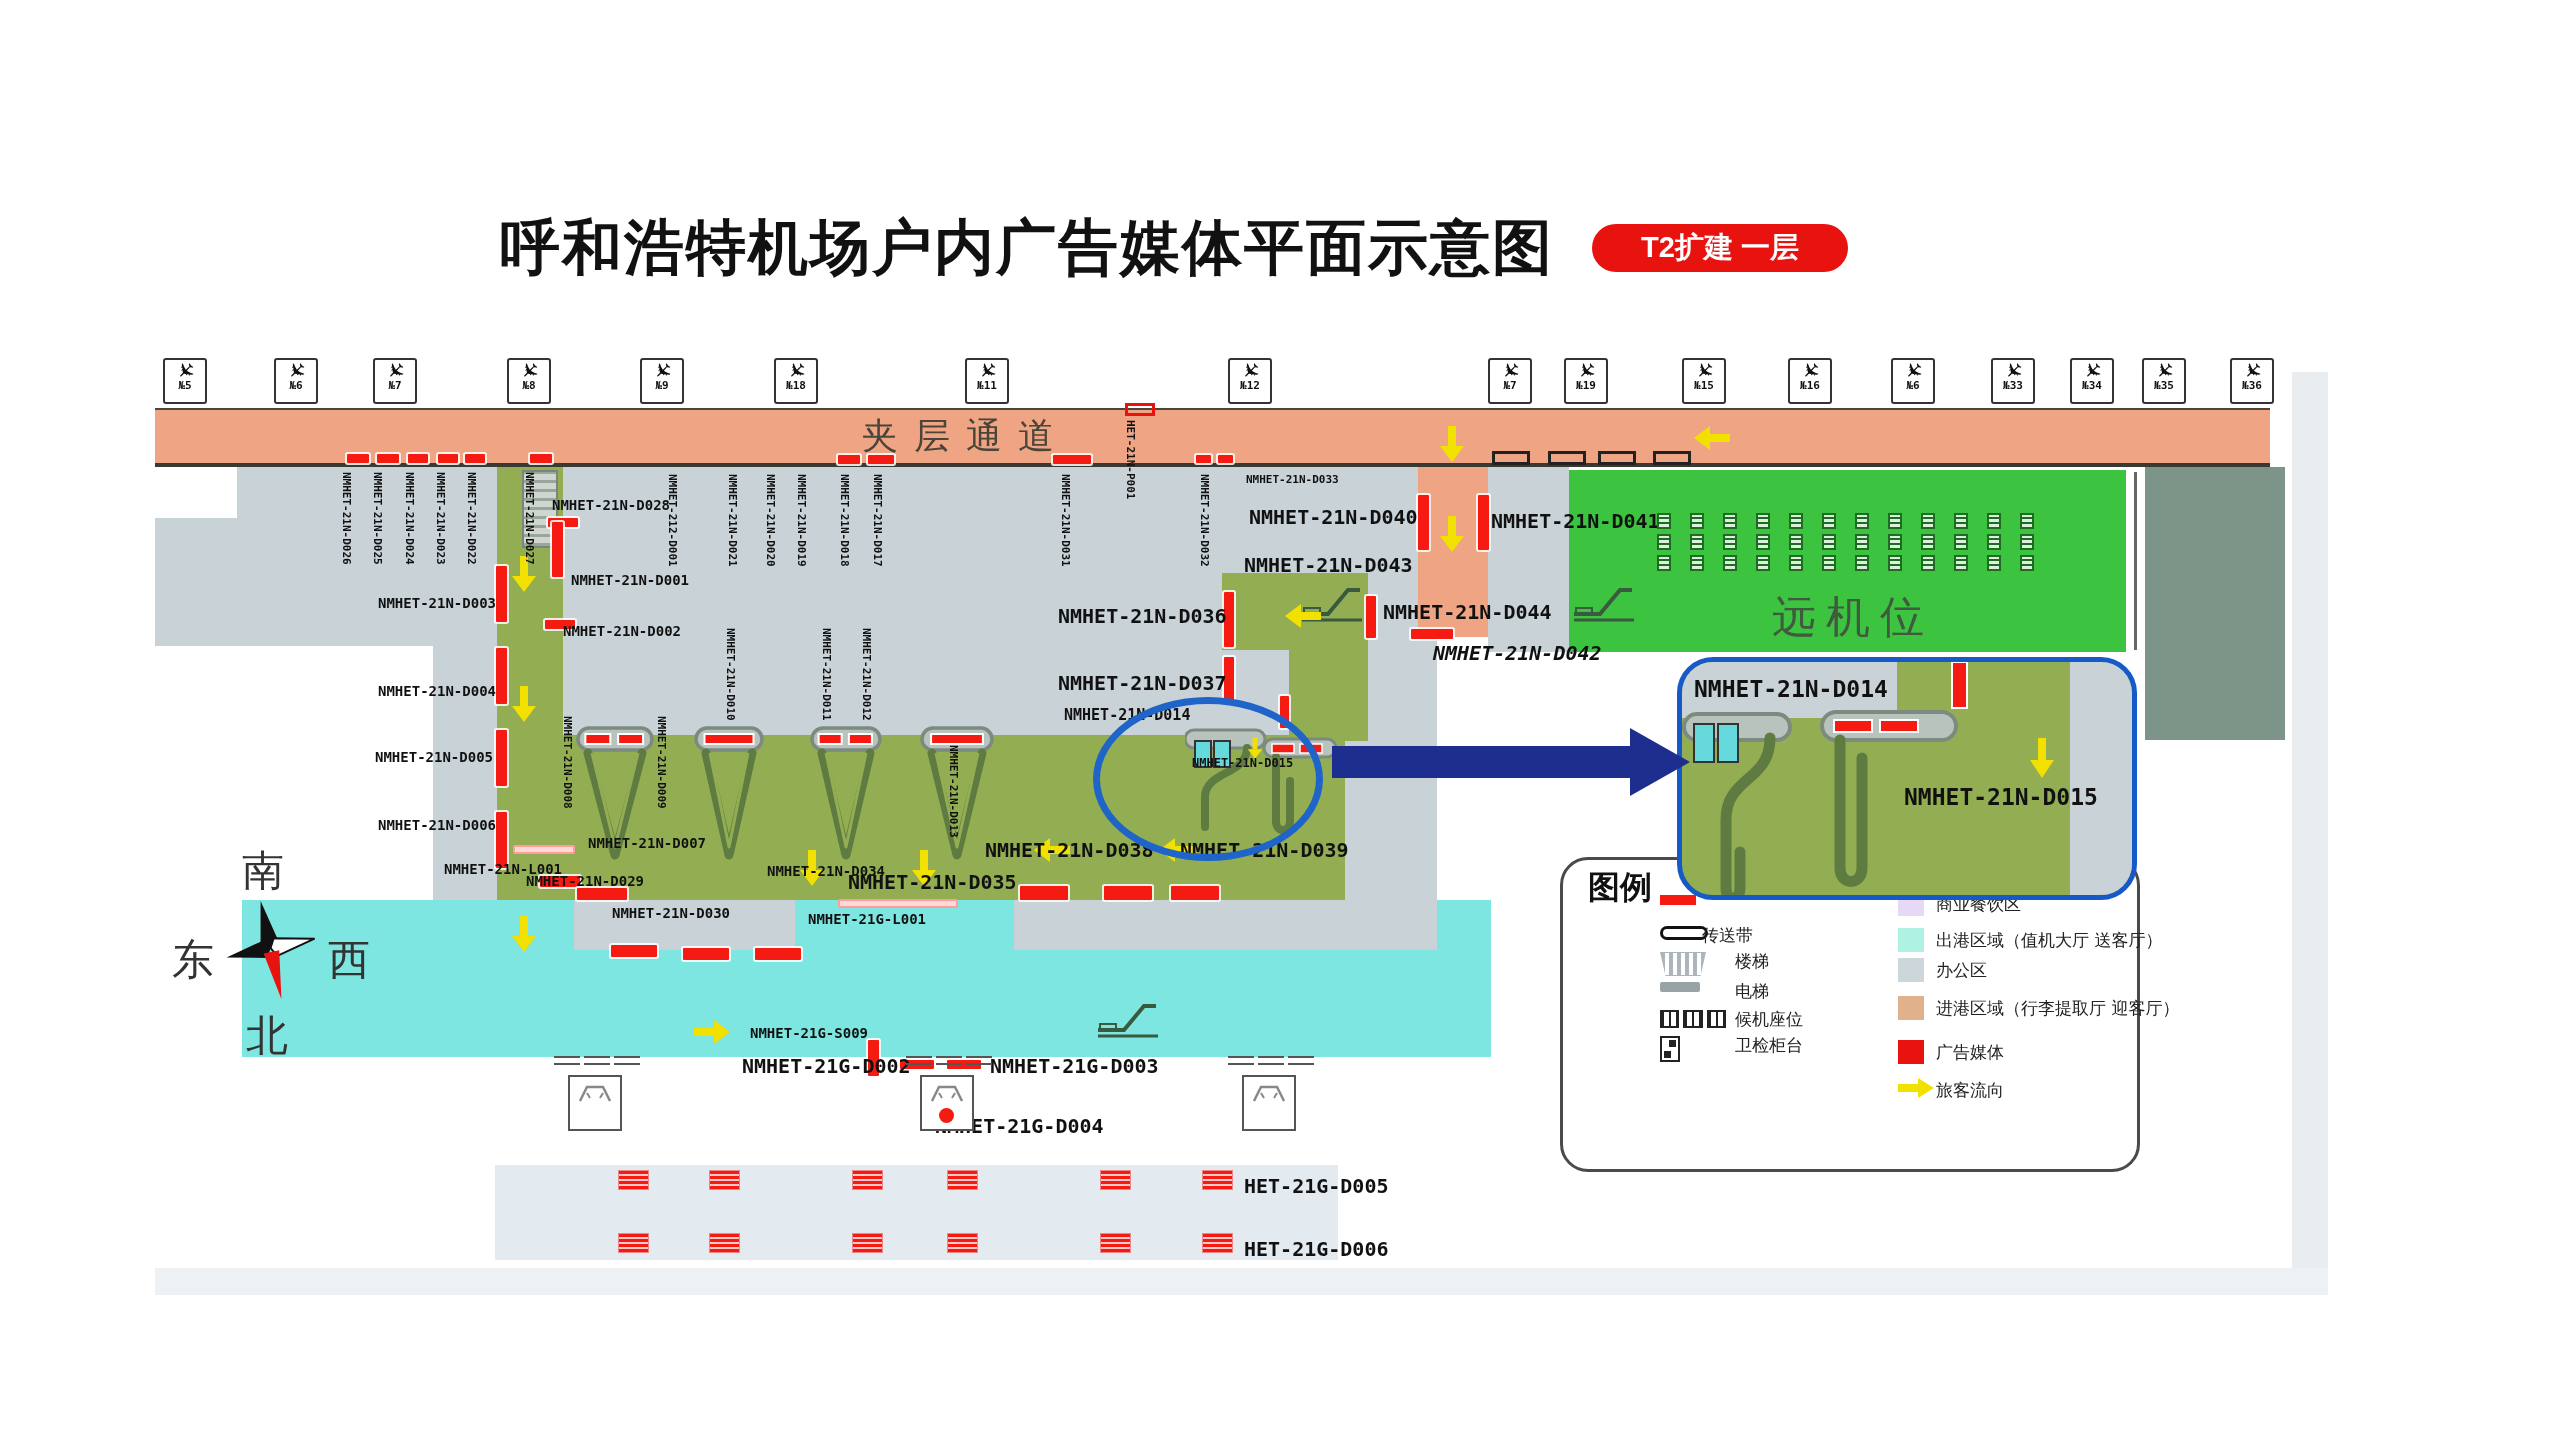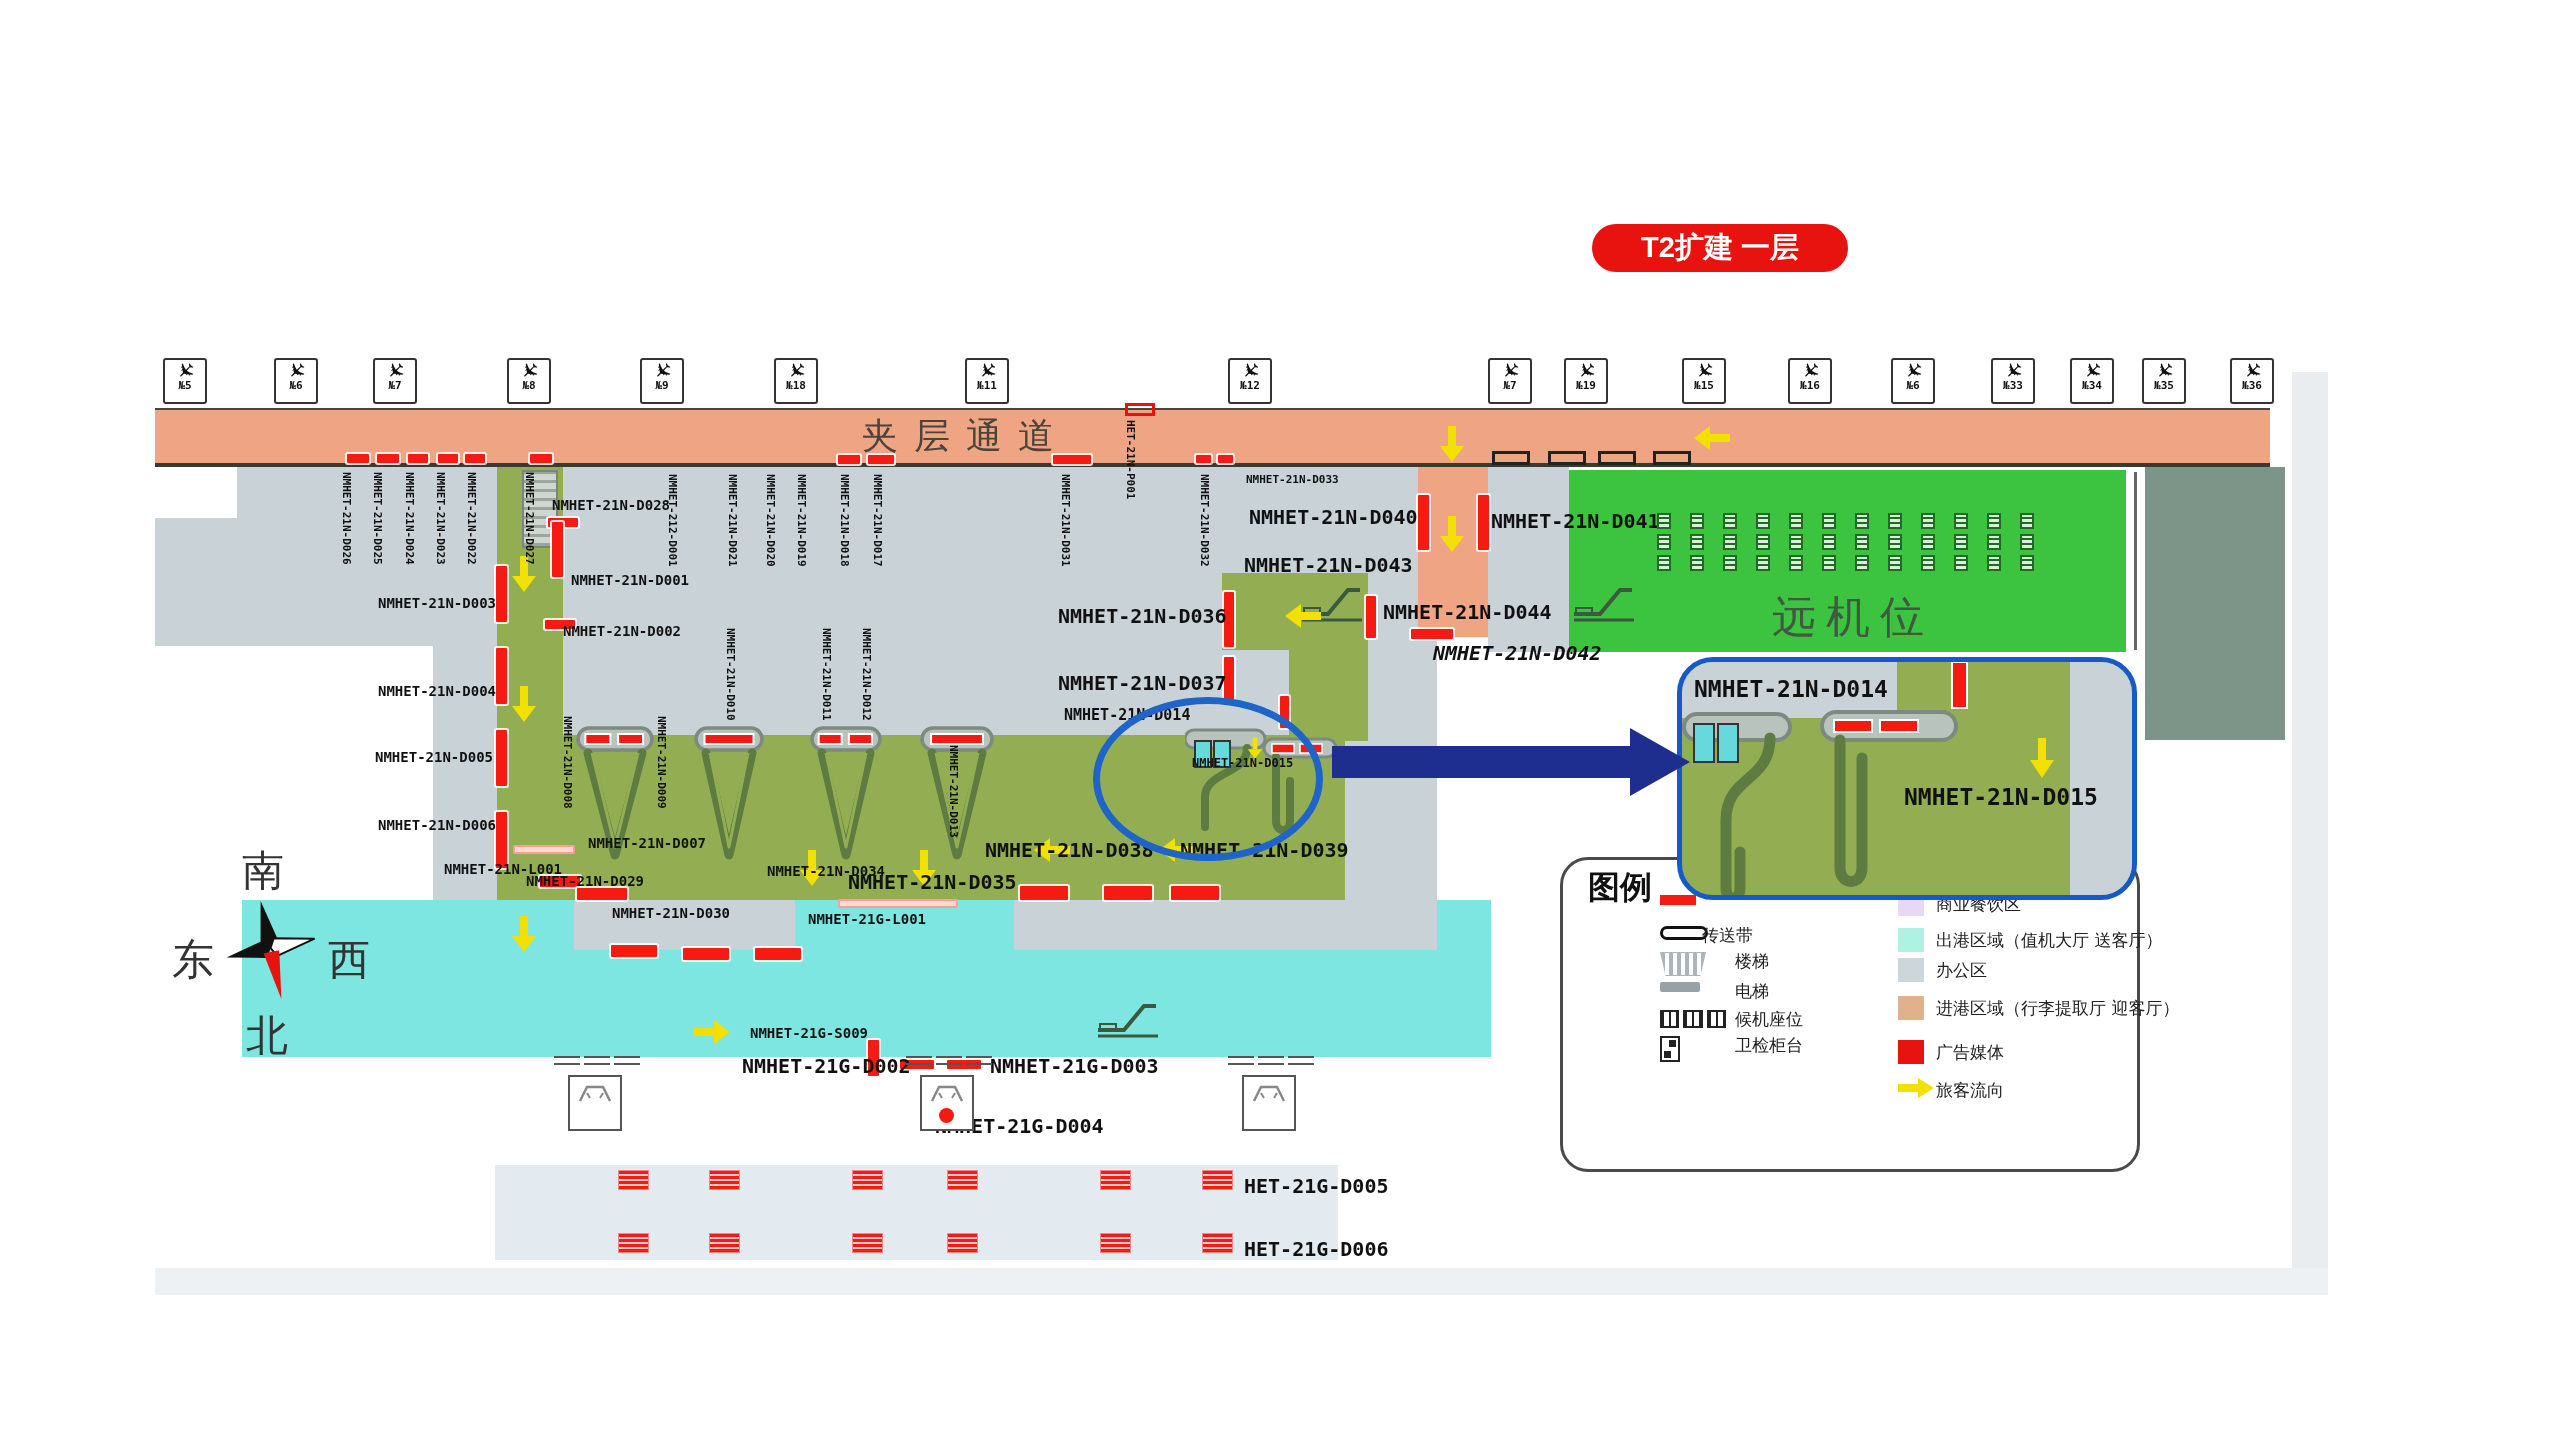--- a/index.html
+++ b/index.html
@@ -83,20 +83,21 @@
   <div class="abs" style="left:2292px;top:372px;width:36px;height:920px;background:#e9edef;"></div>
   <div class="abs" style="left:155px;top:1268px;width:2173px;height:27px;background:#eef1f3;"></div>
 
   <div class="abs band" style="left:155px;top:408px;width:2115px;height:59px;"></div>
   <div class="abs" id="mezz-label" style="left:862px;top:412px;">夹层通道</div>
 
   <div class="abs" id="remote-label" style="left:1772px;top:588px;">远机位</div>
 
   <div class="abs" style="left:495px;top:1165px;width:843px;height:95px;background:#e3ebf1;"></div>
 
+  <div class="abs" id="title">呼和浩特机场户内广告媒体平面示意图</div>
   <div class="abs" id="badge">T2扩建 一层</div>
 
   <div class="abs cchar" style="left:242px;top:843px;">南</div>
   <div class="abs cchar" style="left:246px;top:1008px;">北</div>
   <div class="abs cchar" style="left:172px;top:932px;">东</div>
   <div class="abs cchar" style="left:328px;top:932px;">西</div>
   <svg class="abs" style="left:222px;top:898px;transform:rotate(-12deg);" width="98" height="104" viewBox="0 0 98 104">
     <polygon points="49,2 58,44 49,50 40,44" fill="#111"></polygon>
     <polygon points="4,50 44,41 49,50 44,59" fill="#111"></polygon>
     <polygon points="94,50 54,41 49,50 54,59" fill="#fff" stroke="#111" stroke-width="2"></polygon>

